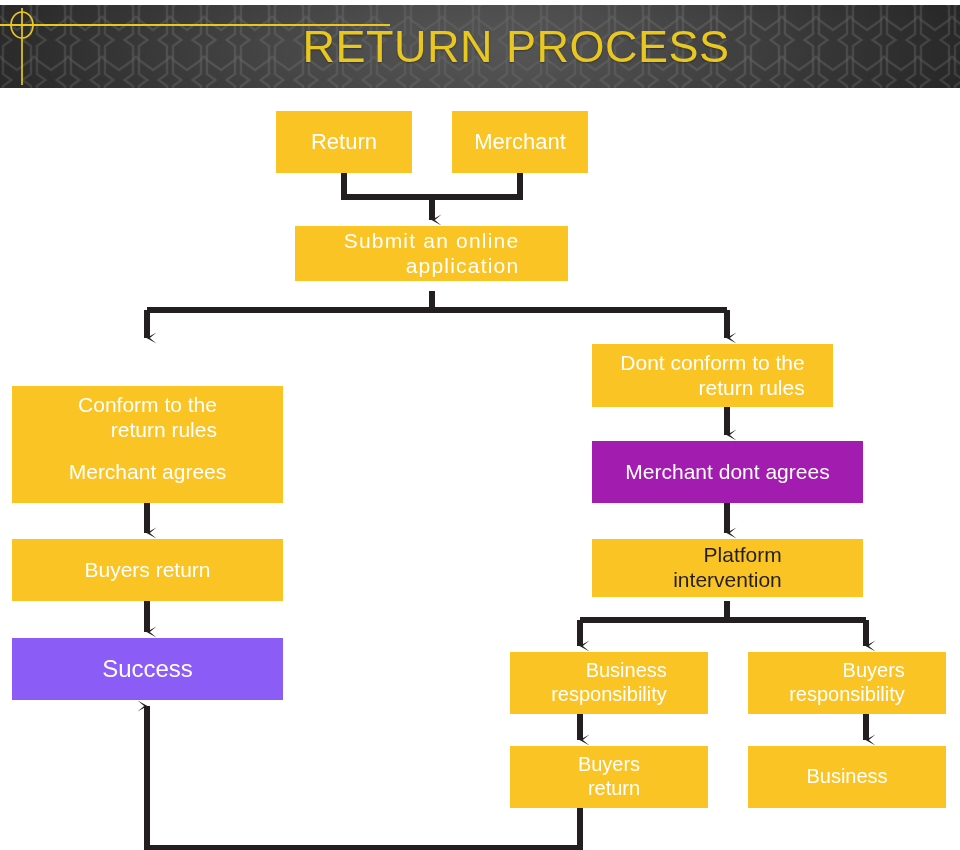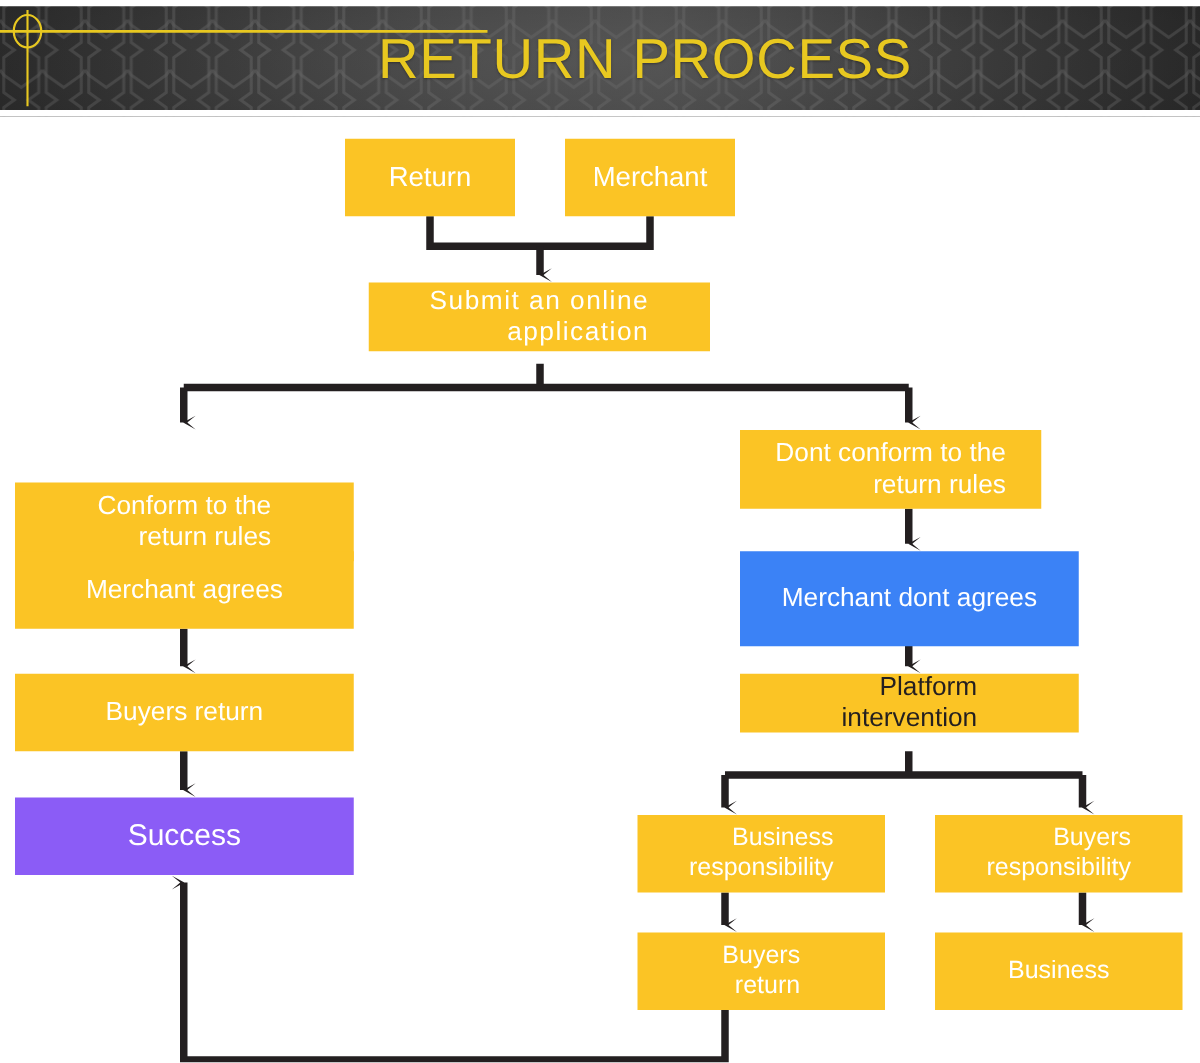--- a/index.html
+++ b/index.html
@@ -196,22 +196,22 @@
       <div class="node-box" style="left: 452px; top: 18px; width: 136px; height: 62px; background: rgb(251, 196, 37); font-size: 22px;">Merchant</div>
       <div class="node-box spaced" style="left: 295px; top: 133px; width: 273px; height: 55px; background: rgb(251, 196, 37); font-size: 21px;">Submit an online
 application</div>
       <div class="node-box" style="left: 12px; top: 251px; width: 271px; height: 63px; background: rgb(251, 196, 37); font-size: 21px; margin-top: 42px;">Conform to the
 return rules</div>
       <div class="node-box" style="left: 12px; top: 348px; width: 271px; height: 62px; background: rgb(251, 196, 37); font-size: 21px;">Merchant agrees</div>
       <div class="node-box" style="left: 12px; top: 446px; width: 271px; height: 62px; background: rgb(251, 196, 37); font-size: 21px;">Buyers return</div>
       <div class="node-box" style="left: 12px; top: 545px; width: 271px; height: 62px; background: #8b5cf6; font-size: 24px;">Success</div>
       <div class="node-box" style="left: 592px; top: 251px; width: 241px; height: 63px; background: rgb(251, 196, 37); font-size: 21px;">Dont conform to the
 return rules</div>
-      <div class="node-box" style="left: 592px; top: 348px; width: 271px; height: 76px; background: #3b82f6; font-size: 21px;">Merchant dont agrees</div>
-      <div class="node-box dark-text" style="left: 592px; top: 446px; width: 271px; height: 47px; background: rgb(251, 196, 37); font-size: 21px;">Platform
+      <div class="node-box" style="left: 592px; top: 348px; width: 271px; height: 62px; background: #a21caf; font-size: 21px;">Merchant dont agrees</div>
+      <div class="node-box dark-text" style="left: 592px; top: 446px; width: 271px; height: 58px; background: rgb(251, 196, 37); font-size: 21px;">Platform
 intervention</div>
       <div class="node-box" style="left: 510px; top: 559px; width: 198px; height: 62px; background: rgb(251, 196, 37); font-size: 20px;">Business
 responsibility</div>
       <div class="node-box" style="left: 748px; top: 559px; width: 198px; height: 62px; background: rgb(251, 196, 37); font-size: 20px;">Buyers
 responsibility</div>
       <div class="node-box" style="left: 510px; top: 653px; width: 198px; height: 62px; background: rgb(251, 196, 37); font-size: 20px;">Buyers
 return</div>
       <div class="node-box" style="left: 748px; top: 653px; width: 198px; height: 62px; background: rgb(251, 196, 37); font-size: 20px;">Business</div>
     </div>
 </div>

